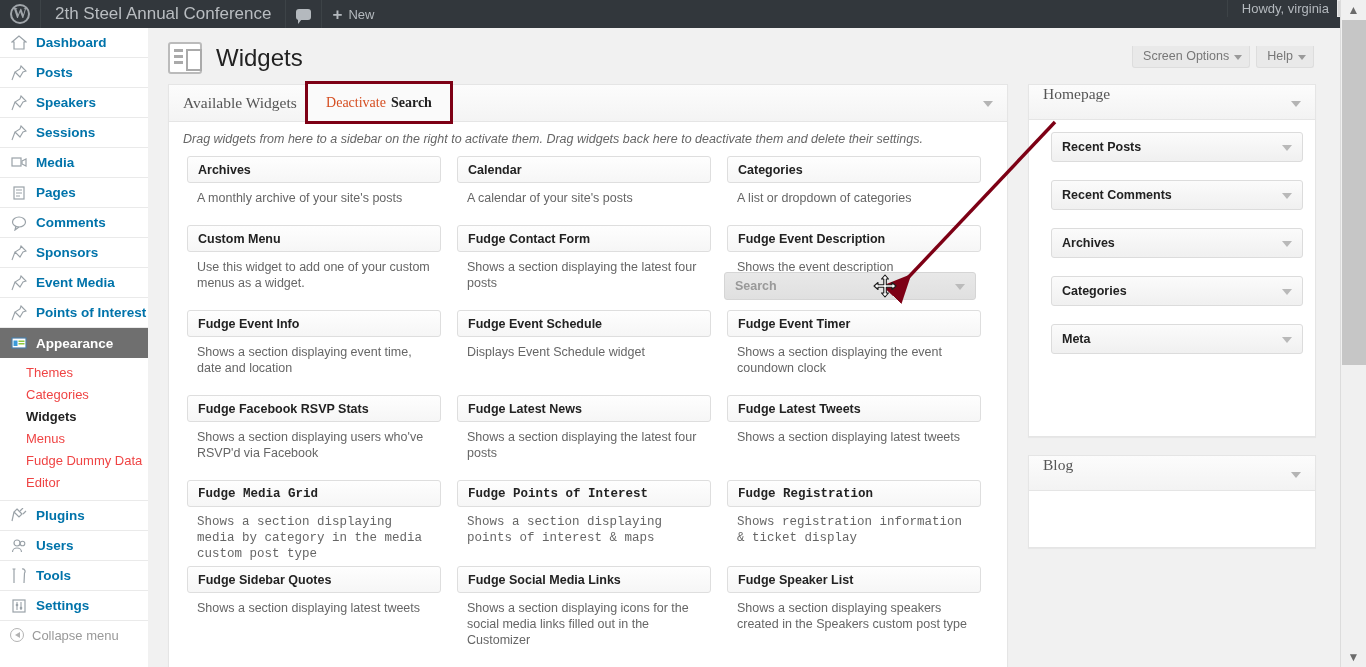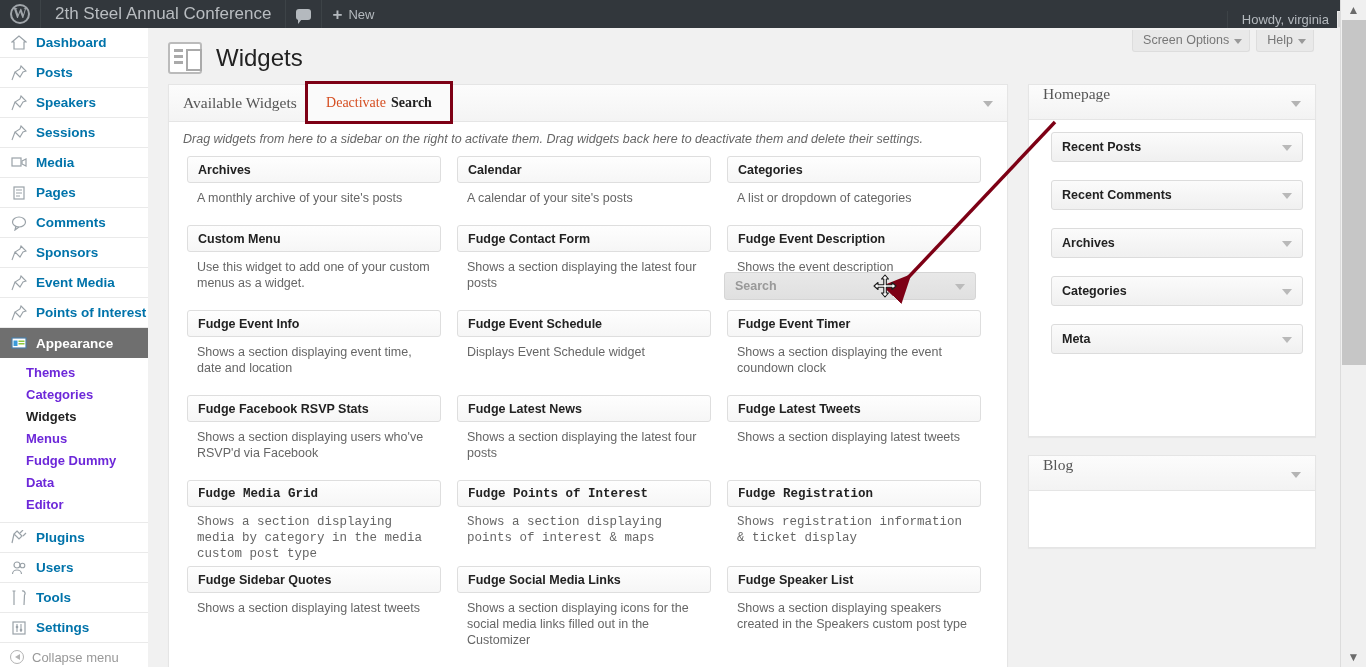--- a/index.html
+++ b/index.html
@@ -41,21 +41,21 @@
   .comment-bubble {
     width: 15px; height: 11px; background: #b4b9be; border-radius: 3px;
     position: relative;
   }
   .comment-bubble:after {
     content: ""; position: absolute; left: 2px; bottom: -4px;
     border-left: 4px solid #b4b9be;
     border-bottom: 5px solid transparent;
   }
   .plus-glyph { font-size: 17px; color: #b4b9be; margin-right: 6px; line-height: 1; font-weight: 600;}
-  #adminbar .right { margin-left: auto; display: flex; align-items: flex-end; }
+  #adminbar .right { margin-left: auto; display: flex; align-items: flex-start; }
   .howdy { display:flex; align-items:center; gap:8px; padding: 0 12px 0 14px; border-left: 1px solid #3d4347;}
   .avatar {
     width: 17px; height: 17px; background: #d8d8d8;
     border: 1px solid #e9e9e9;
     position: relative; overflow: hidden;
   }
   .avatar:before {
     content:""; position:absolute; left: 5px; top: 2px;
     width: 6px; height: 6px; border-radius: 50%; background: #8c8c8c;
   }
@@ -85,41 +85,41 @@
     border-bottom: none;
   }
   .menu-item.current:after {
     content: ""; position: absolute; right: -8px; top: 0;
     border-top: 15px solid transparent;
     border-bottom: 15px solid transparent;
     border-left: 8px solid #6f6f6f;
   }
   .micon { width: 18px; height: 18px; flex: 0 0 18px; display:flex; align-items:center; justify-content:center; }
   .submenu { background: #fff; padding: 4px 0 6px 26px; border-bottom: 1px solid #eaeaea;}
-  .subitem { font-size: 13px; color: #6d28d9; line-height: 22px; font-weight: bold; }
+  .subitem { font-size: 13px; color: #ef4444; line-height: 22px; }
   .subitem.active { color: #222; font-weight: bold; }
   .collapse {
     display:flex; align-items:center; gap:8px;
     height: 28px; padding-left: 10px; color: #999; font-size: 13px;
   }
   .collapse-circle {
     width: 14px; height: 14px; border-radius: 50%;
     border: 1px solid #b3b3b3; display:flex; align-items:center; justify-content:center;
   }
   .tri-left { width:0;height:0;border-top:3px solid transparent;border-bottom:3px solid transparent;border-right:5px solid #b3b3b3;}
 
   
   #wpbody {
     position: absolute; top: 28px; left: 148px;
     width: 1192px; height: 639px;
     background: #f1f1f1;
     overflow: hidden;
   }
   #screen-meta-links {
-    position: absolute; top: 2px; right: 26px;
+    position: absolute; top: 18px; right: 26px;
     display: flex; gap: 6px; z-index: 20;
   }
   .meta-link {
     background: #e9e9e9;
     border: 1px solid #ddd;
     border-top: none;
     border-radius: 0 0 3px 3px;
     font-size: 12.5px; color: #777;
     padding: 3px 20px 4px 10px;
     position: relative;

